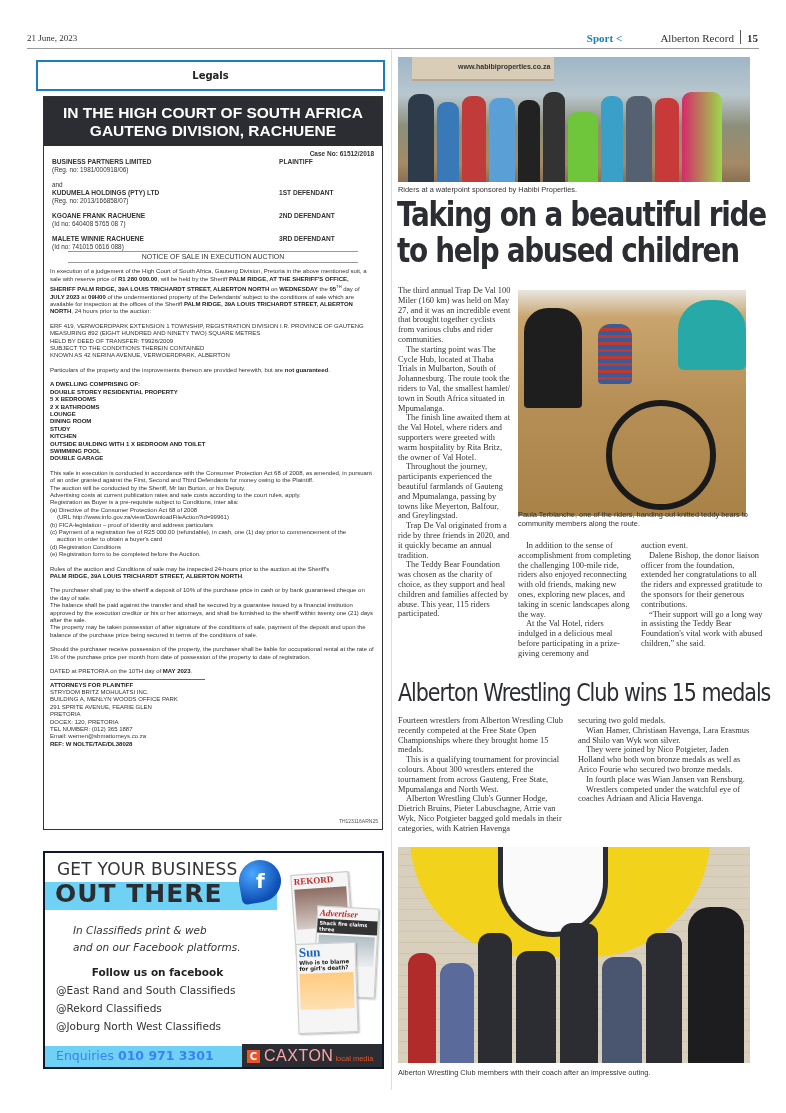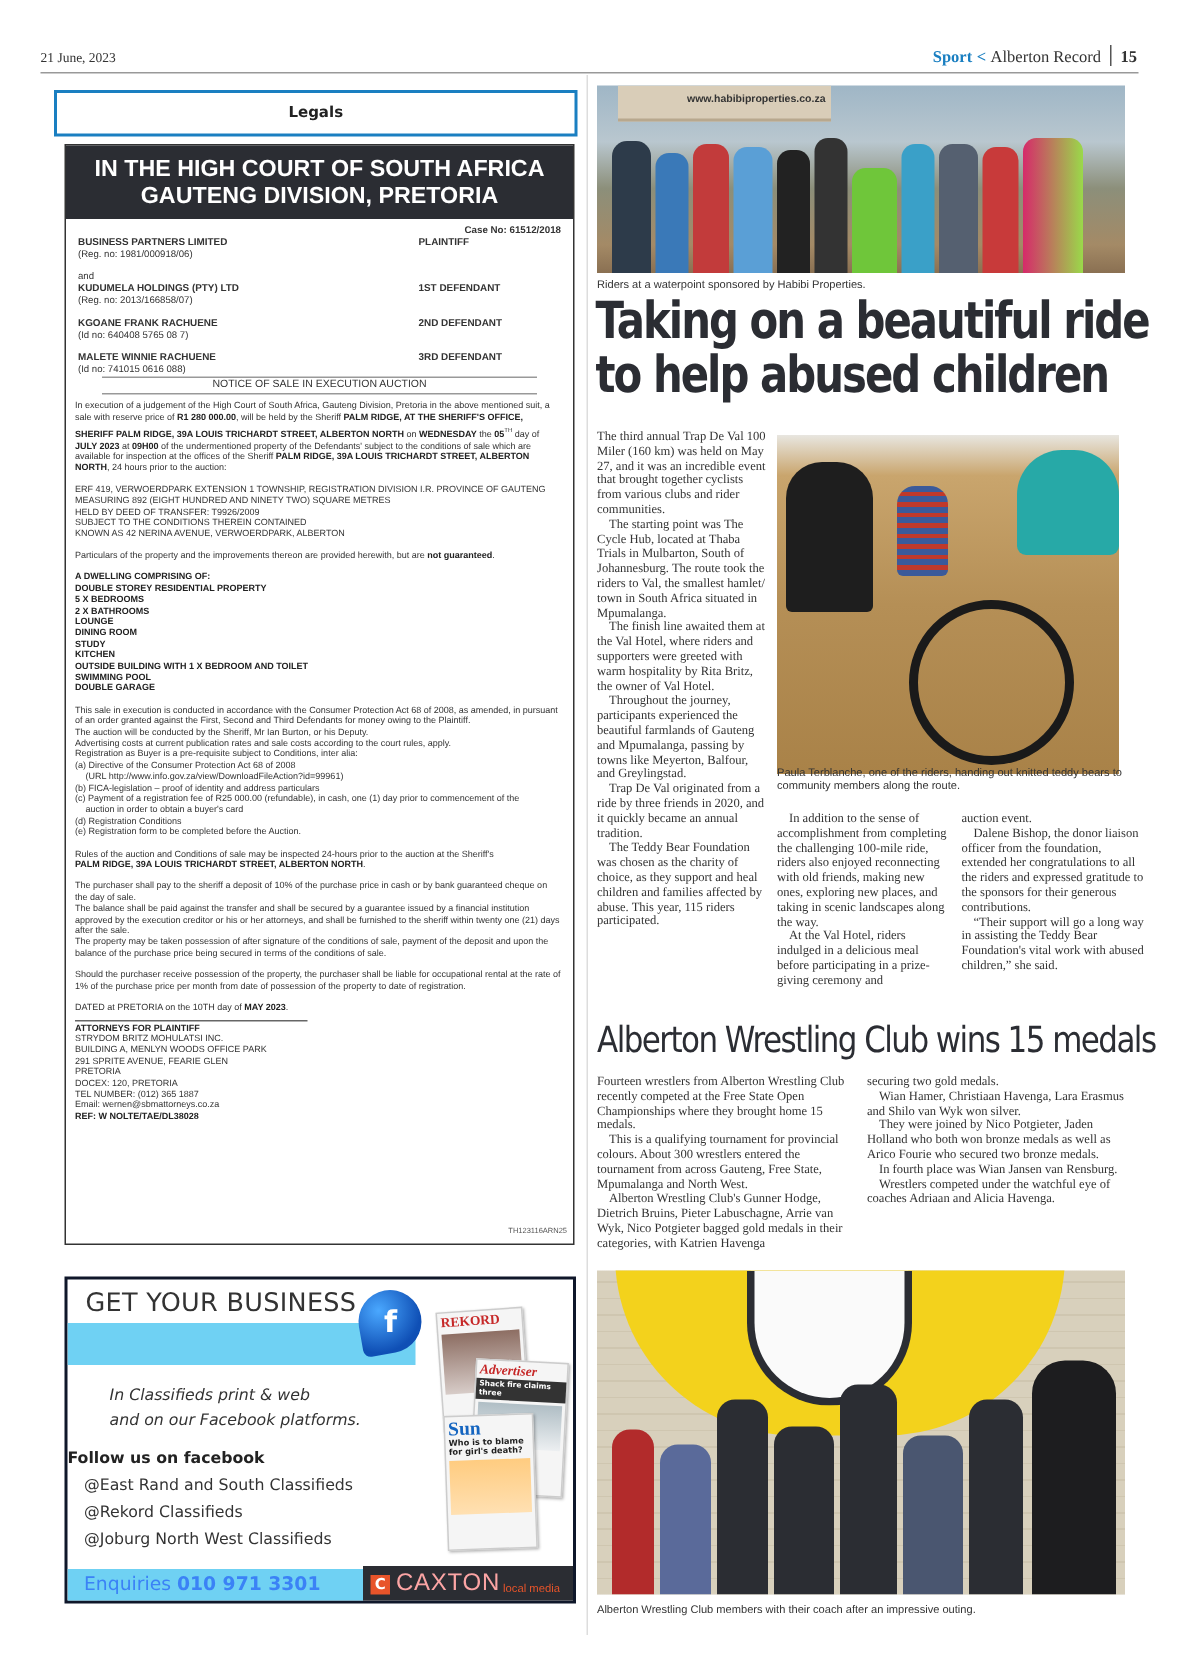--- a/index.html
+++ b/index.html
@@ -3,21 +3,21 @@
 <meta charset="utf-8">
 <style>
   * { box-sizing: border-box; margin: 0; padding: 0; }
   html, body { width: 786px; height: 1113px; background: #fff; overflow: hidden; }
   body { position: relative; font-family: "Liberation Serif", serif; color: #222; }
 
   .folio-left { position: absolute; left: 27px; top: 33px; font-size: 9px; color: #333; }
   .folio-right { position: absolute; right: 28px; top: 30px; font-size: 11px; color: #333; display: flex; align-items: flex-end; }
   .folio-right .section { color: #1a7fc1; font-weight: bold; }
   .folio-right .arrow { color: #1a7fc1; font-weight: bold; margin: 0 3px; }
-  .folio-right .pub { margin-right: 6px; }
+  .folio-right .pub { margin-right: 6px; margin-left: 35px; }
   .folio-right .sep { width: 1px; height: 14px; background: #555; margin-right: 6px; }
   .folio-right .pageno { font-weight: bold; }
   .top-rule { position: absolute; left: 27px; right: 27px; top: 48px; height: 1px; background: #999; }
   .col-rule { position: absolute; left: 391px; top: 50px; height: 1040px; width: 1px; background: #ddd; }
 
   
   .legals-header { position: absolute; left: 36px; top: 60px; width: 349px; height: 31px; border: 2px solid #1a7fc1; display: flex; align-items: center; justify-content: center; font-family: "DejaVu Sans", sans-serif; font-size: 10px; font-weight: bold; color: #222; }
   .notice { position: absolute; left: 43px; top: 96px; width: 340px; height: 734px; border: 1px solid #333; font-family: "Liberation Sans", sans-serif; font-size: 6px; line-height: 7.4px; color: #333; }
   .court-band { background: #2b2d33; color: #fff; text-align: center; font-family: "Liberation Sans", sans-serif; font-weight: bold; font-size: 15.5px; line-height: 18px; padding: 7px 0 6px; }
   .parties { padding: 4px 8px 0 8px; position: relative; }
@@ -36,21 +36,21 @@
   .sign-rule { width: 155px; height: 1px; background: #666; margin: 3px 0 2px; }
   .ref-code { position: absolute; right: 4px; bottom: 4px; font-size: 5px; color: #555; }
 
   
   .ad { position: absolute; left: 43px; top: 851px; width: 341px; height: 218px; border: 2px solid #0f172a; background: #fff; overflow: hidden; font-family: "DejaVu Sans", sans-serif; }
   .ad .get { position: absolute; left: 12px; top: 6px; font-size: 17px; color: #333; letter-spacing: 0.2px; font-family: "DejaVu Sans", sans-serif; }
   .ad .band { position: absolute; left: 0; top: 29px; width: 232px; height: 28px; background: #6fd1f3; }
   .ad .out { position: absolute; left: 10px; top: 26px; font-size: 25px; font-weight: bold; color: #2b2d33; letter-spacing: 1px; font-family: "DejaVu Sans", sans-serif; }
   .ad .fb { position: absolute; left: 194px; top: 7px; width: 42px; height: 42px; border-radius: 50% 50% 50% 12%; background: radial-gradient(circle at 35% 30%, #4aa8ff, #0f4fb5 70%); display: flex; align-items: center; justify-content: center; color: #fff; font-weight: bold; font-size: 20px; transform: rotate(-10deg); }
   .ad .italic { position: absolute; left: 0; width: 225px; font-style: italic; font-size: 10.5px; color: #333; margin-left: 28px; }
-  .ad .follow { position: absolute; left: 0; width: 225px; text-align: left; font-weight: bold; font-size: 10.5px; color: #222; top: 113px; }
+  .ad .follow { position: absolute; left: 0; width: 225px; text-align: center; font-weight: bold; font-size: 10.5px; color: #222; top: 113px; }
   .ad .handle { position: absolute; left: 11px; font-size: 10.5px; color: #333; }
   .ad .papers { position: absolute; left: 248px; top: 20px; width: 86px; height: 162px; }
   .ad .paper { position: absolute; background: #f5f5f5; border: 1px solid #ccc; box-shadow: 1px 1px 2px rgba(0,0,0,0.3); }
   .ad .paper .mast { font-family: "Liberation Serif", serif; font-weight: bold; font-size: 9px; padding: 1px 2px; }
   .ad .enq-band { position: absolute; left: 0; top: 193px; width: 197px; height: 22px; background: #6fd1f3; }
   .ad .enq { position: absolute; left: 11px; top: 195px; font-size: 12.5px; color: #3b82f6; }
   .ad .enq b { font-weight: bold; }
   .ad .caxton { position: absolute; left: 197px; top: 191px; width: 142px; height: 24px; background: #2b2d33; display: flex; align-items: center; padding-left: 5px; }
   .ad .caxton .logo { width: 13px; height: 13px; background: #e8542a; color: #fff; font-size: 10px; font-weight: bold; display: flex; align-items: center; justify-content: center; margin-right: 4px; }
   .ad .caxton .word { color: #fca5a5; font-size: 16px; letter-spacing: 0.5px; font-family: "Liberation Sans", sans-serif; }
@@ -77,21 +77,21 @@
   <span class="pageno">15</span>
 </div>
 <div class="top-rule"></div>
 <div class="col-rule"></div>
 
 <div class="legals-header">Legals</div>
 
 <div class="notice">
   <div class="court-band">
     <div>IN THE HIGH COURT OF SOUTH AFRICA</div>
-    <div>GAUTENG DIVISION, PRETORIA</div>
+    <div>GAUTENG DIVISION, RACHUENE</div>
   </div>
 
   <div class="parties">
     <div class="caseno">Case No: 61512/2018</div>
     <div class="party">
       <div>
         <div class="name">BUSINESS PARTNERS LIMITED</div>
         <div class="reg">(Reg. no: 1981/000918/06)</div>
       </div>
       <div class="role">PLAINTIFF</div>
@@ -187,20 +187,21 @@
       <span class="list-line">Email:  wernen@sbmattorneys.co.za</span>
       <b class="list-line">REF: W NOLTE/TAE/DL38028</b>
     </div>
   </div>
   <div class="ref-code">TH123116ARN25</div>
 </div>
 
 <div class="ad">
   <div class="get">GET YOUR BUSINESS</div>
   <div class="band"></div>
+  <div class="out">OUT THERE</div>
   <div class="fb">
       <span style="transform:rotate(10deg)">f</span>
     </div>
   <div class="italic" style="top:71px">In Classifieds print &amp; web</div>
   <div class="italic" style="top:88px">and on our Facebook platforms.</div>
   <div class="follow">Follow us on facebook</div>
   <div class="handle" style="top:131px">@East Rand and South Classifieds</div>
   <div class="handle" style="top:149px">@Rekord Classifieds</div>
   <div class="handle" style="top:167px">@Joburg North West Classifieds</div>
 

